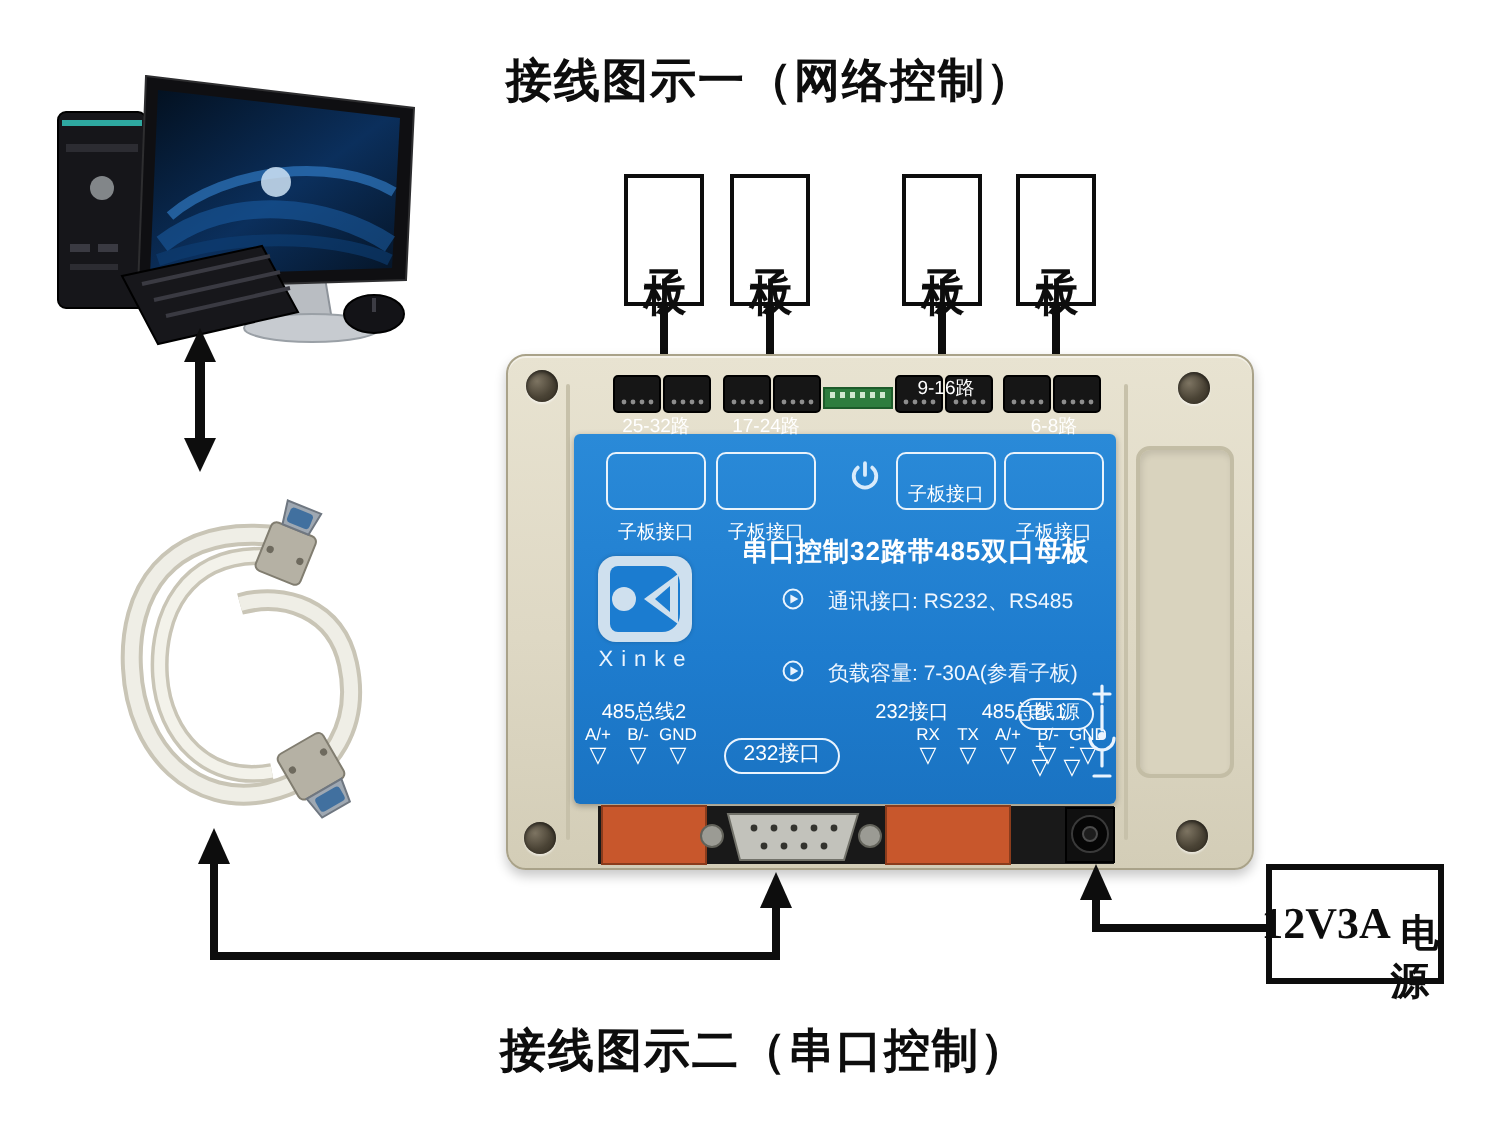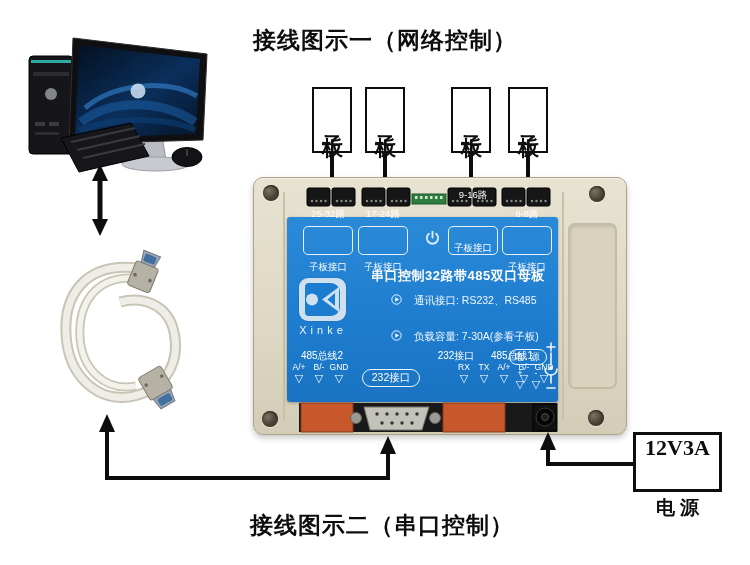--- a/index.html
+++ b/index.html
@@ -91,21 +91,21 @@
     border:1.2px solid #eaf4fe; border-radius:9px; color:#fff;
     text-align:center; background:transparent; white-space:nowrap;
   }
   .badge-232 { left:362px; top:369px; width:58px; height:18px; font-size:10.5px; line-height:15px; }
   .badge-pwr { left:509px; top:349px; width:38px; height:16px; font-size:9.5px; line-height:13px; letter-spacing:2px; }
 
   
   .psu-box {
     left:633px; top:432px; width:89px; height:60px;
     border:3px solid #0d0d0d; background:#fff;
-    display:flex; flex-direction:column; align-items:center; justify-content:flex-start;
+    display:flex; align-items:center; justify-content:center;
     font-family:"Liberation Serif", serif; font-weight:bold; color:#0d0d0d;
   }
   .psu-box .l1 { font-size:22px; line-height:26px; }
   .psu-box .l2 { font-size:19px; line-height:24px; letter-spacing:5px; text-indent:5px;margin-top:35px; }
 </style>
 </head>
 <body>
 
 <div id="stage">
 

